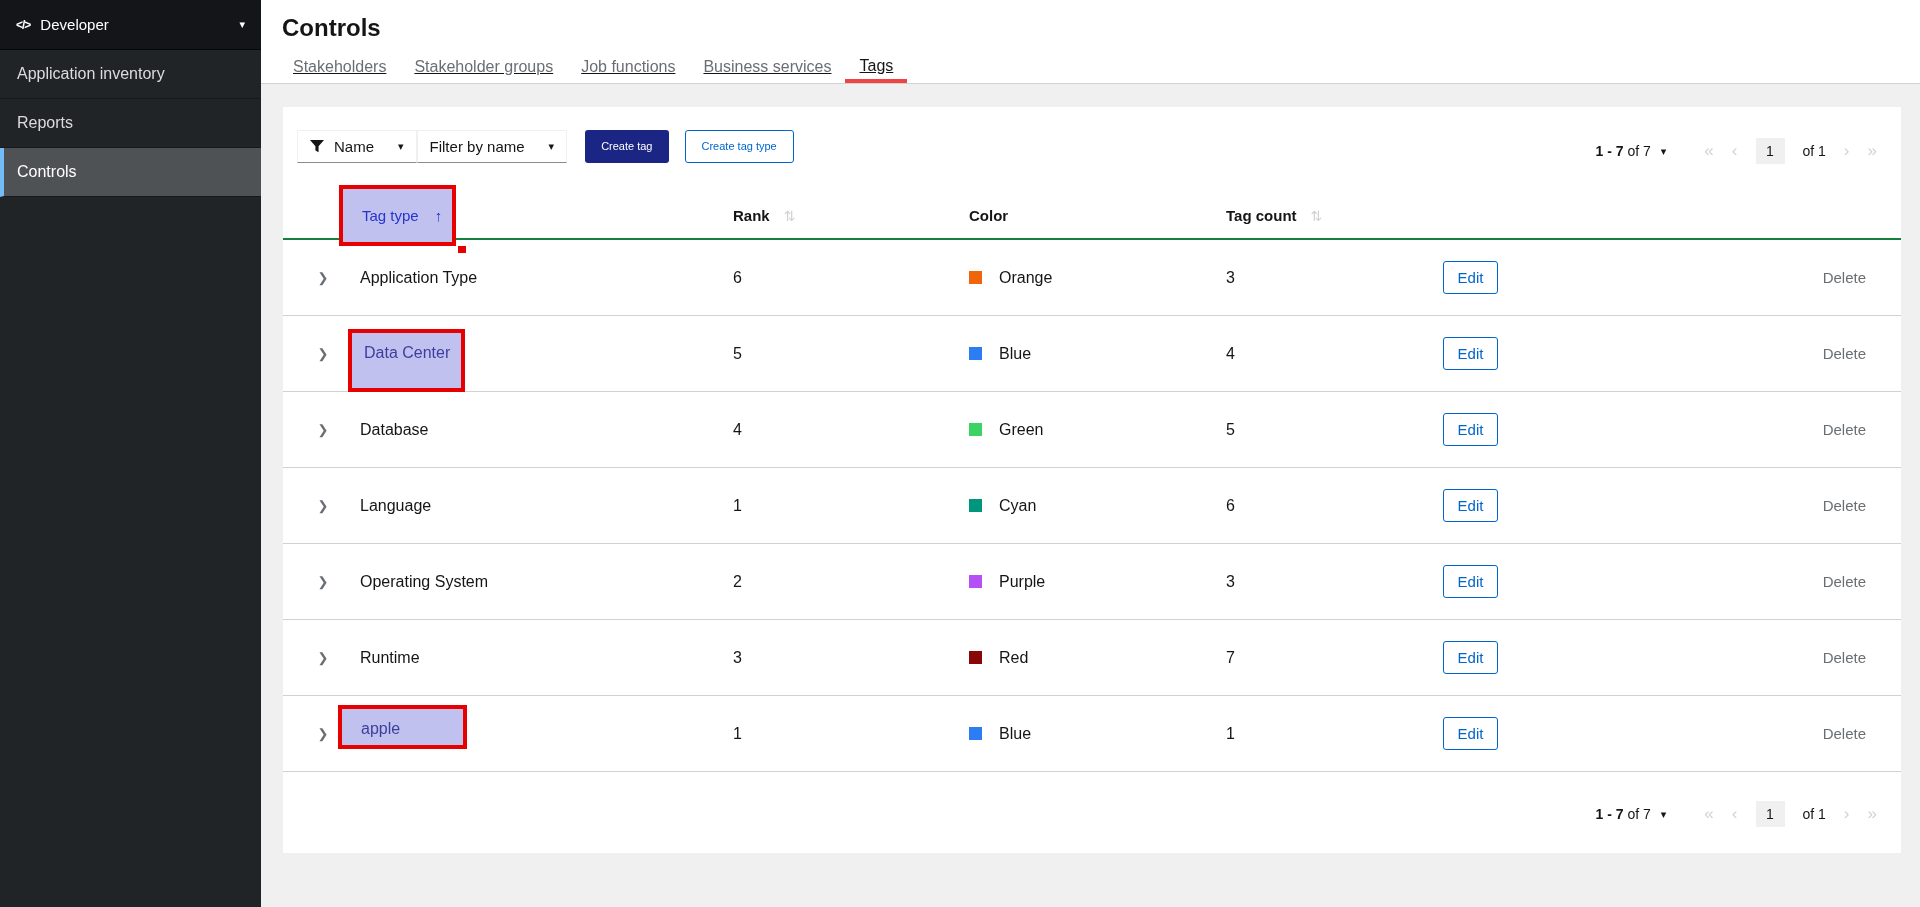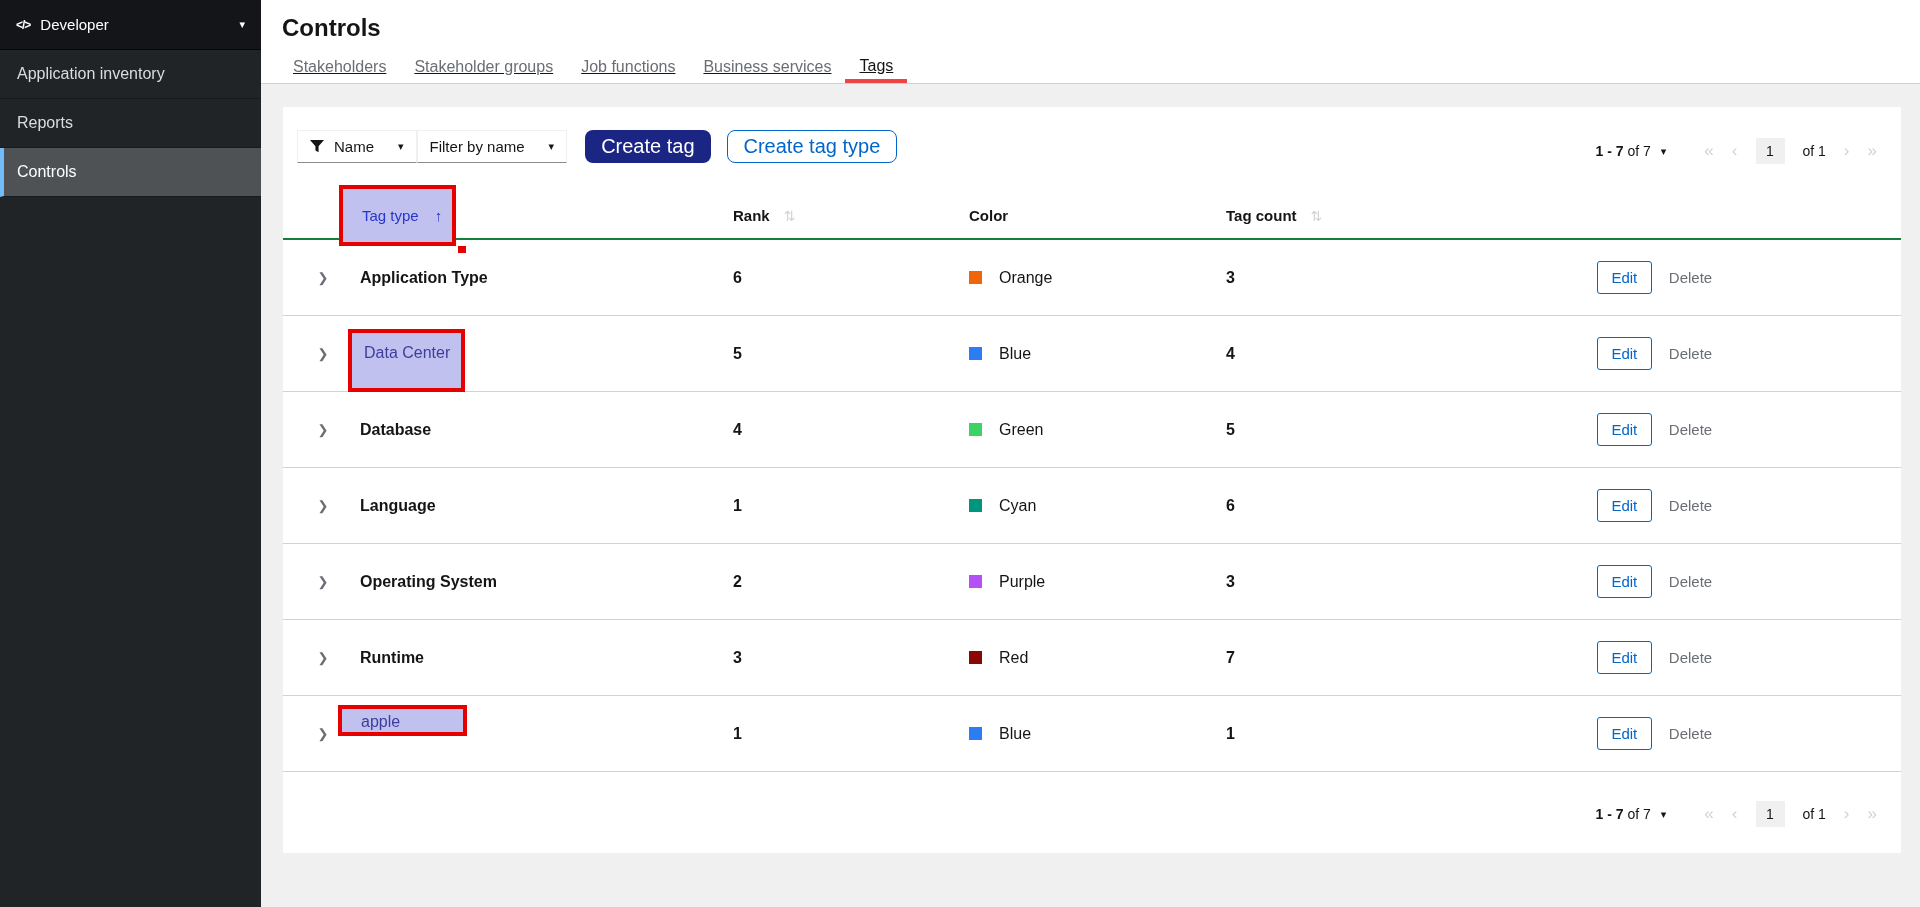--- a/index.html
+++ b/index.html
@@ -26,57 +26,57 @@
   .band { height:23px; }
 
   
   .card { position:relative; margin:0 19px 0 22px; height:746px; background:#fff; }
 
   .toolbar { display:flex; align-items:center; padding:21px 24px 0 14px; }
   .fc { height:33px; background:#fff; border:1px solid #f0f0f0; border-bottom-color:#8a8d90;
         display:flex; align-items:center; gap:10px; padding:0 12px; font-size:15px; cursor:pointer; }
   .fc .caret, .pag .caret { font-size:11px; color:#151515; }
   .funnel { width:14px; height:14px; fill:#151515; }
-  .btn { height:33px; border-radius:8px; font-size:20px; display:flex; align-items:center;
+  .btn { height:33px; border-radius:3px; font-size:11px; display:flex; align-items:center;
          padding:0 16px; cursor:pointer; }
   .btn.primary { background:#1b2584; color:#fff; border:none; margin-left:18px; }
   .btn.secondary { background:#fff; color:#0066cc; border:1px solid #0066cc; margin-left:16px; }
 
   .pag { display:flex; align-items:center; font-size:14px; gap:10px; }
   .toolbar .pag { margin-left:auto; margin-top:10px; }
   .pag .range b { font-weight:700; }
   .pag .navgrp { display:flex; align-items:center; gap:18px; margin-left:28px; color:#d2d2d2; font-size:17px; }
   .pagebox { width:29px; height:26px; background:#f0f0f0; color:#151515; font-size:14px;
              display:flex; align-items:center; justify-content:center; }
   .ofpages { color:#151515; font-size:14px; }
 
   
   .grid-cols { display:grid; grid-template-columns:64px 373px 236px 257px 230px 1fr; align-items:center; }
   .thead { margin-top:29px; height:47px; border-bottom:2px solid #15803d; font-weight:700; font-size:15px; }
   .th { padding-left:13px; display:flex; align-items:center; gap:14px; }
   .sorticon { color:#d2d2d2; font-size:14px; font-weight:400; }
   .trow { height:76px; border-bottom:1px solid #d2d2d2; font-size:16px; }
-  .td { padding-left:13px;font-weight:bold; }
+  .td { padding-left:13px; }
   .expand { display:flex; justify-content:center; padding-left:16px; color:#6a6e73; font-size:13px; cursor:pointer; }
   .colorcell { display:flex; align-items:center; gap:17px; padding-left:13px; }
   .swatch { width:13px; height:13px; flex:0 0 auto; }
-  .actions { display:flex; justify-content:center; align-items:center; gap:17px; padding-right:35px; }
+  .actions { display:flex; justify-content:space-between; align-items:center; gap:17px; padding-right:35px; }
   .btn-edit { width:55px; height:33px; background:#fff; border:1px solid #0066cc; border-radius:3px;
               color:#0066cc; font-size:15px; display:flex; align-items:center; justify-content:center; cursor:pointer; }
   .link-delete { color:#6a6e73; font-size:15px; cursor:pointer; }
   .tfoot { height:84px; display:flex; align-items:center; justify-content:flex-end; padding-right:24px; }
 
   
   .hl { position:absolute; background:#c1c1f0; border:4px solid #e60000;
         display:flex; align-items:center; color:#3d3d9e; font-size:16px; z-index:3; }
   #hl-tagtype { left:56px; top:78px; width:117px; height:61px; padding-left:19px; gap:16px;
                 color:#2636cd; font-weight:500; font-size:15px; }
   #hl-tagtype .arrow { font-size:15px; font-weight:700; }
   #hl-dc { left:65px; top:222px; width:117px; height:63px; padding-left:12px; padding-bottom:16px; }
-  #hl-apple { left:55px; top:598px; width:129px; height:31px; padding-left:19px; padding-top:3px; }
+  #hl-apple { left:55px; top:598px; width:129px; height:44px; padding-left:19px; padding-top:3px; }
   #hl-dot { position:absolute; left:175px; top:139px; width:8px; height:7px; background:#e60000; z-index:3; }
 </style>
 </head>
 <body>
 
 <nav class="sidebar">
   <div class="sb-header">
     <span class="code-icon">&lt;/&gt;</span>
     <span>Developer</span>
     <span class="sb-caret">▾</span>

